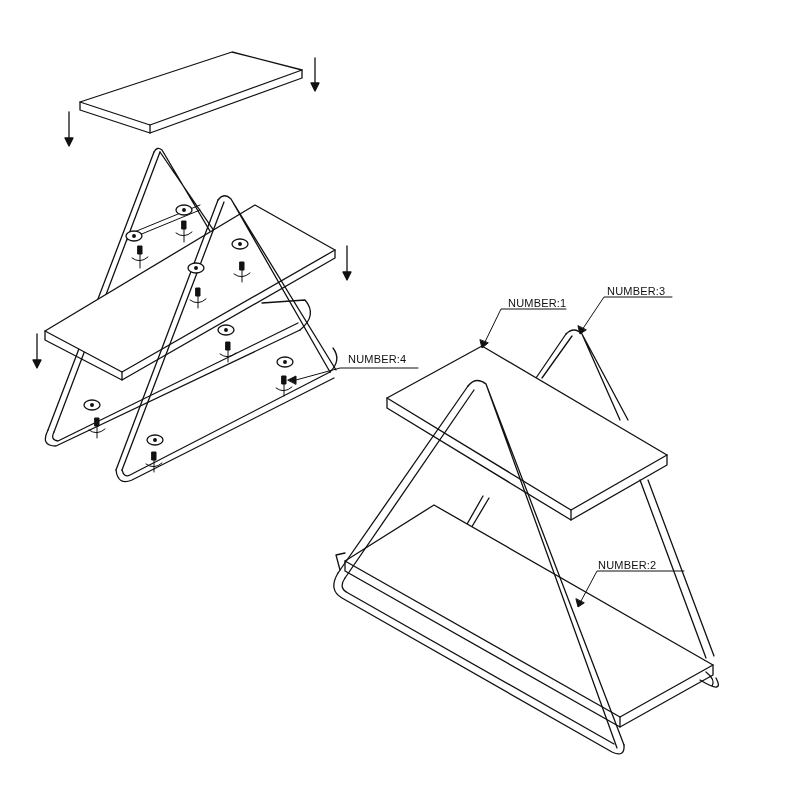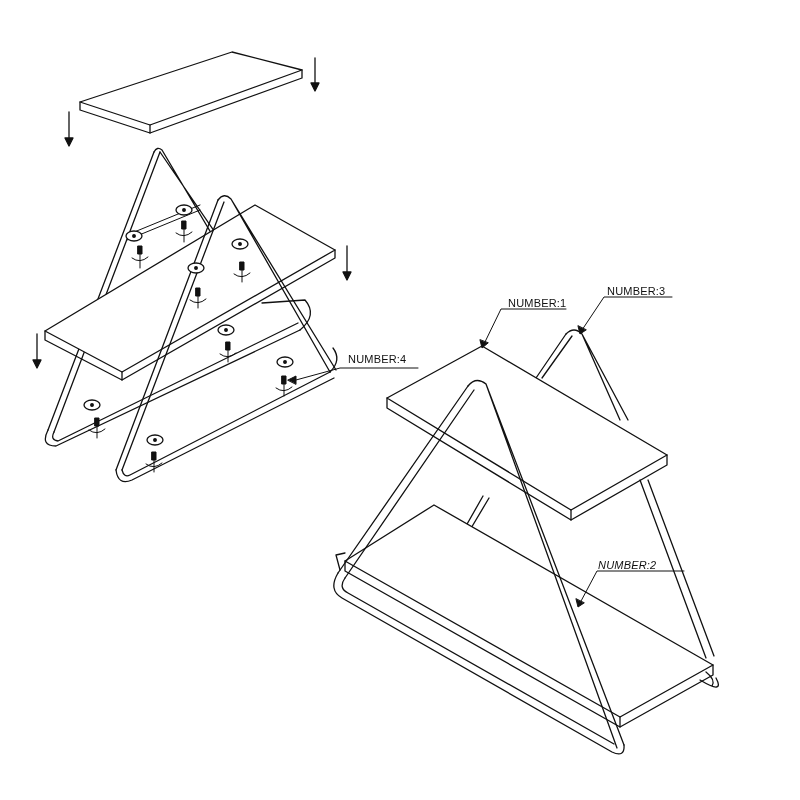--- a/index.html
+++ b/index.html
@@ -158,13 +158,13 @@
         <path d="M578,326 L580,334 L586,330 Z" fill="#111"></path>
       <path d="M684,571 L597,571 L580,603"></path>
         <path d="M576,599 L578,607 L584,603 Z" fill="#111"></path>
     </g>
   </g>
 </svg>
 
 <div class="lbl" style="left:348px; top:353px;text-align:right;">NUMBER:4</div>
 <div class="lbl" style="left:508px; top:297px;">NUMBER:1</div>
 <div class="lbl" style="left:607px; top:285px;">NUMBER:3</div>
-<div class="lbl" style="left:598px; top:559px;font-style:italic;">NUMBER:2</div>
+<div class="lbl" style="left:598px; top:559px;">NUMBER:2</div>
 
 </body></html>

